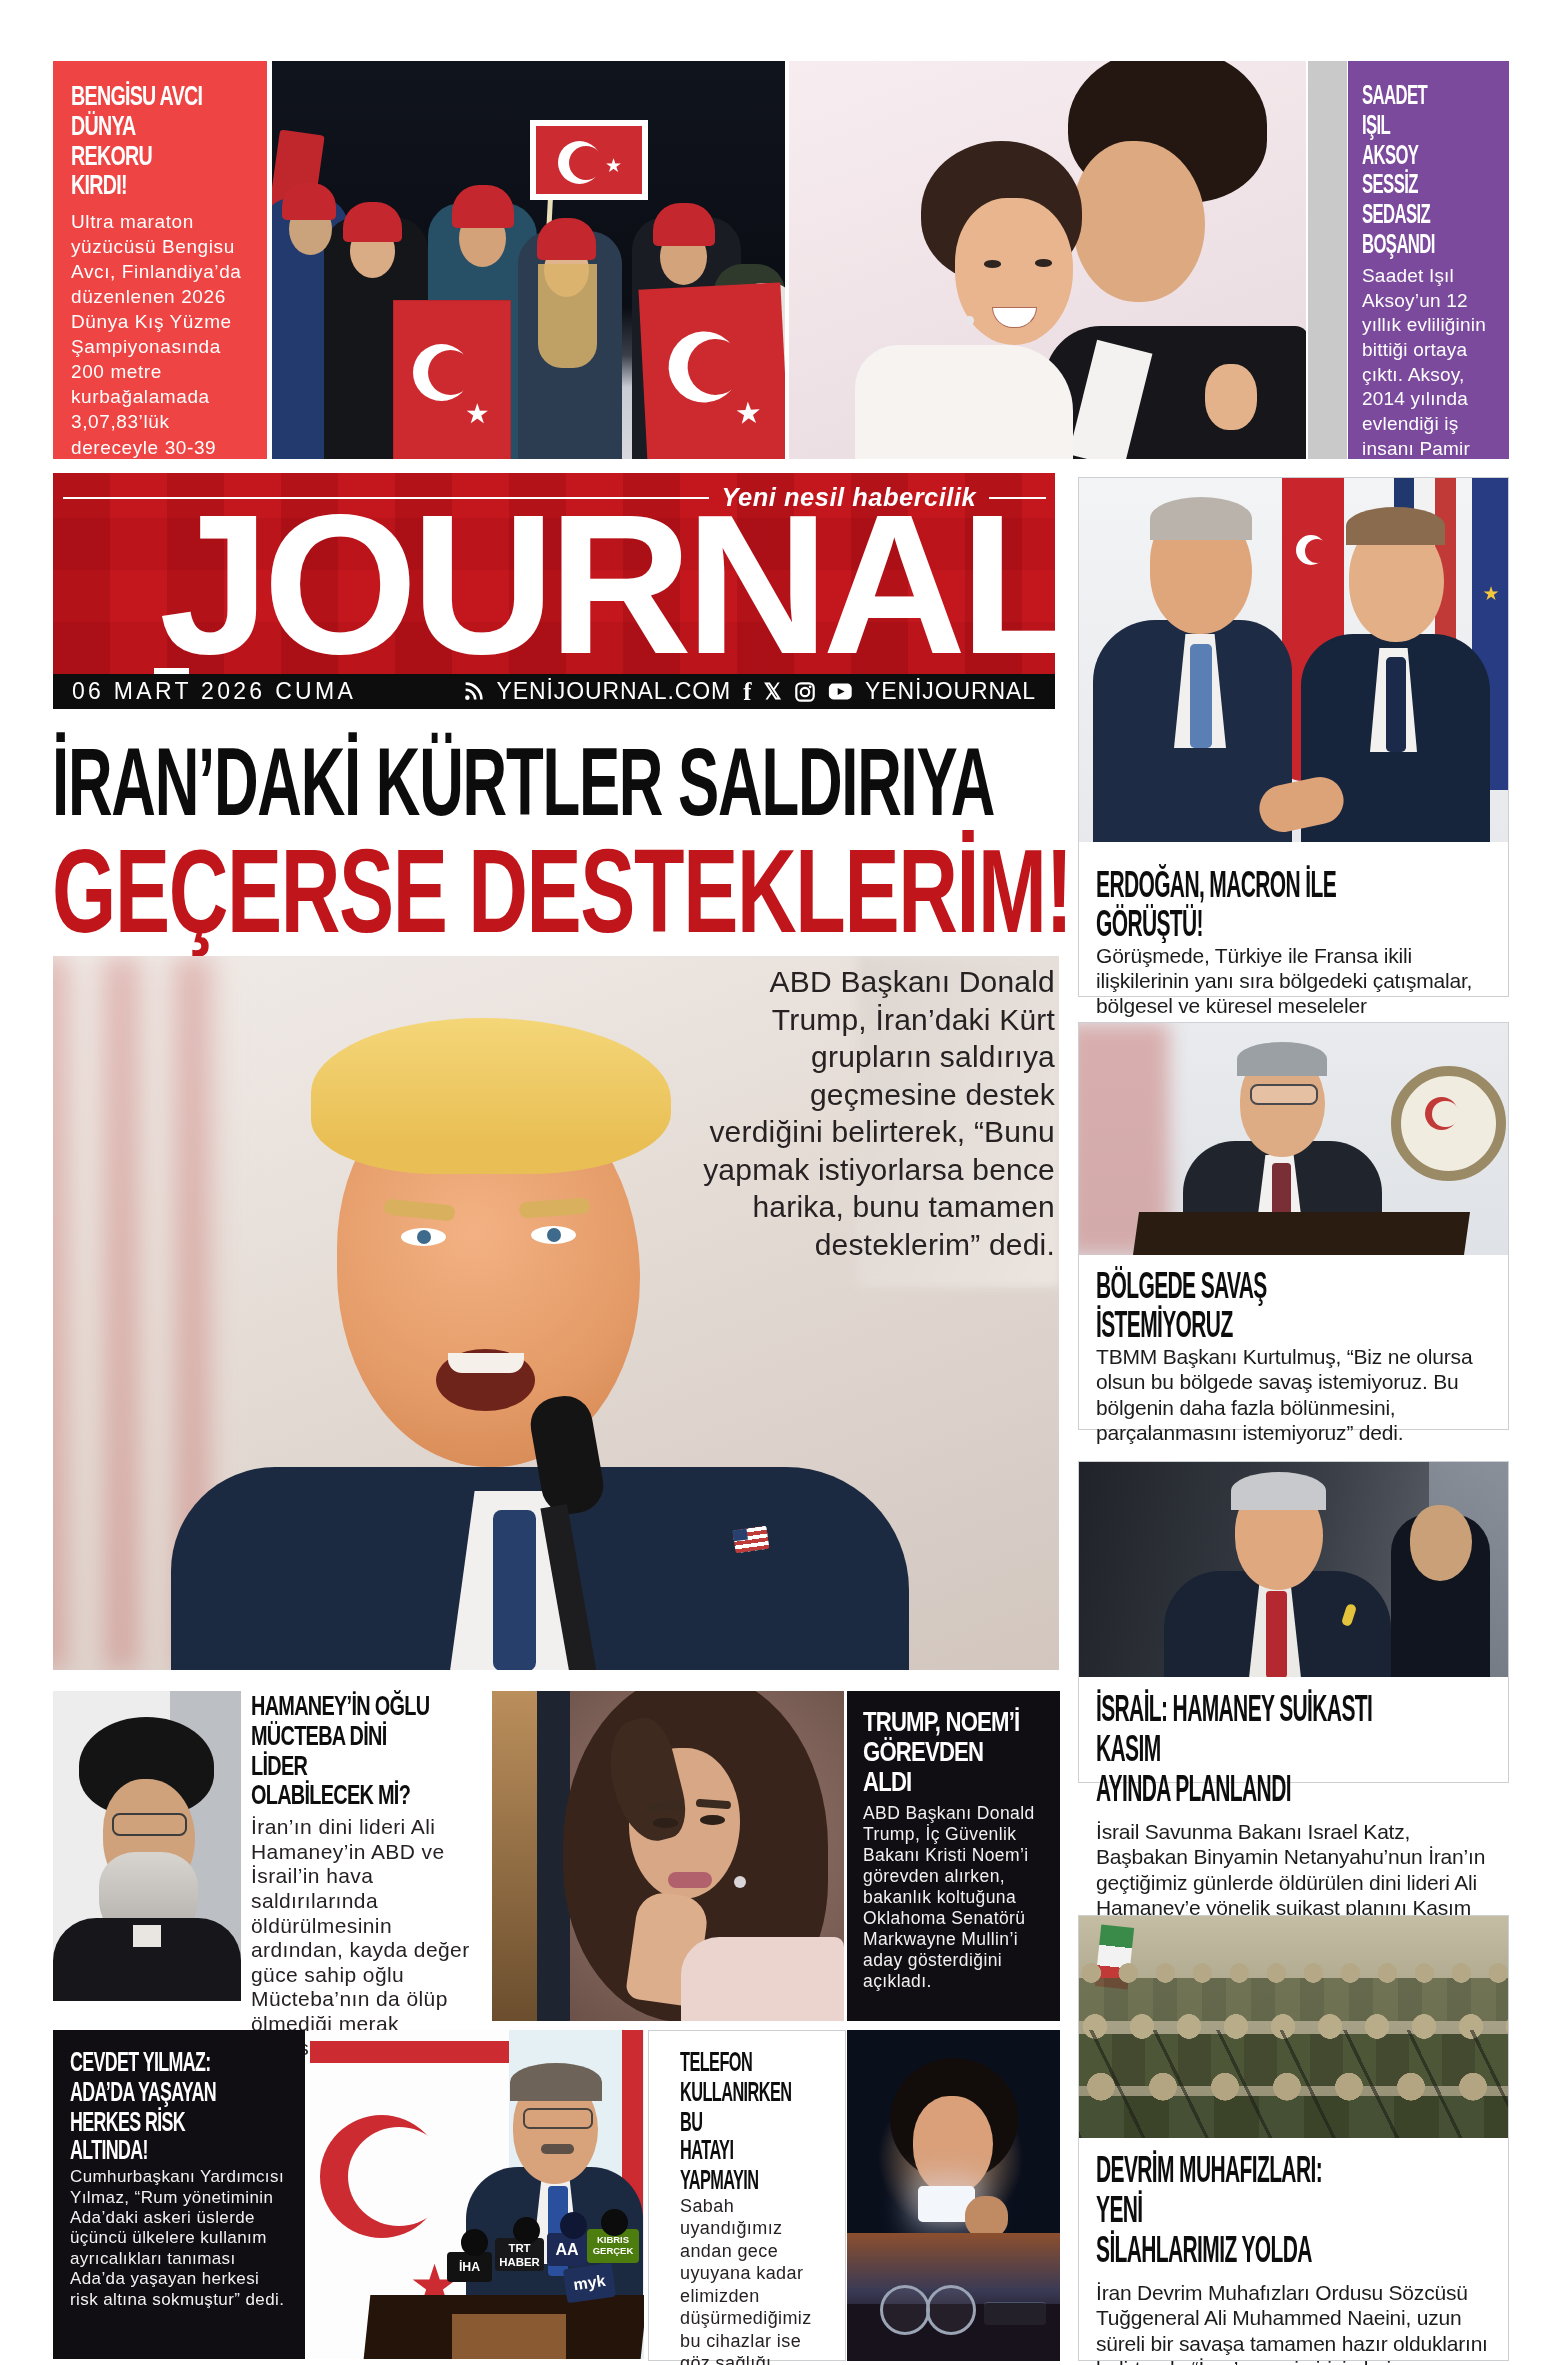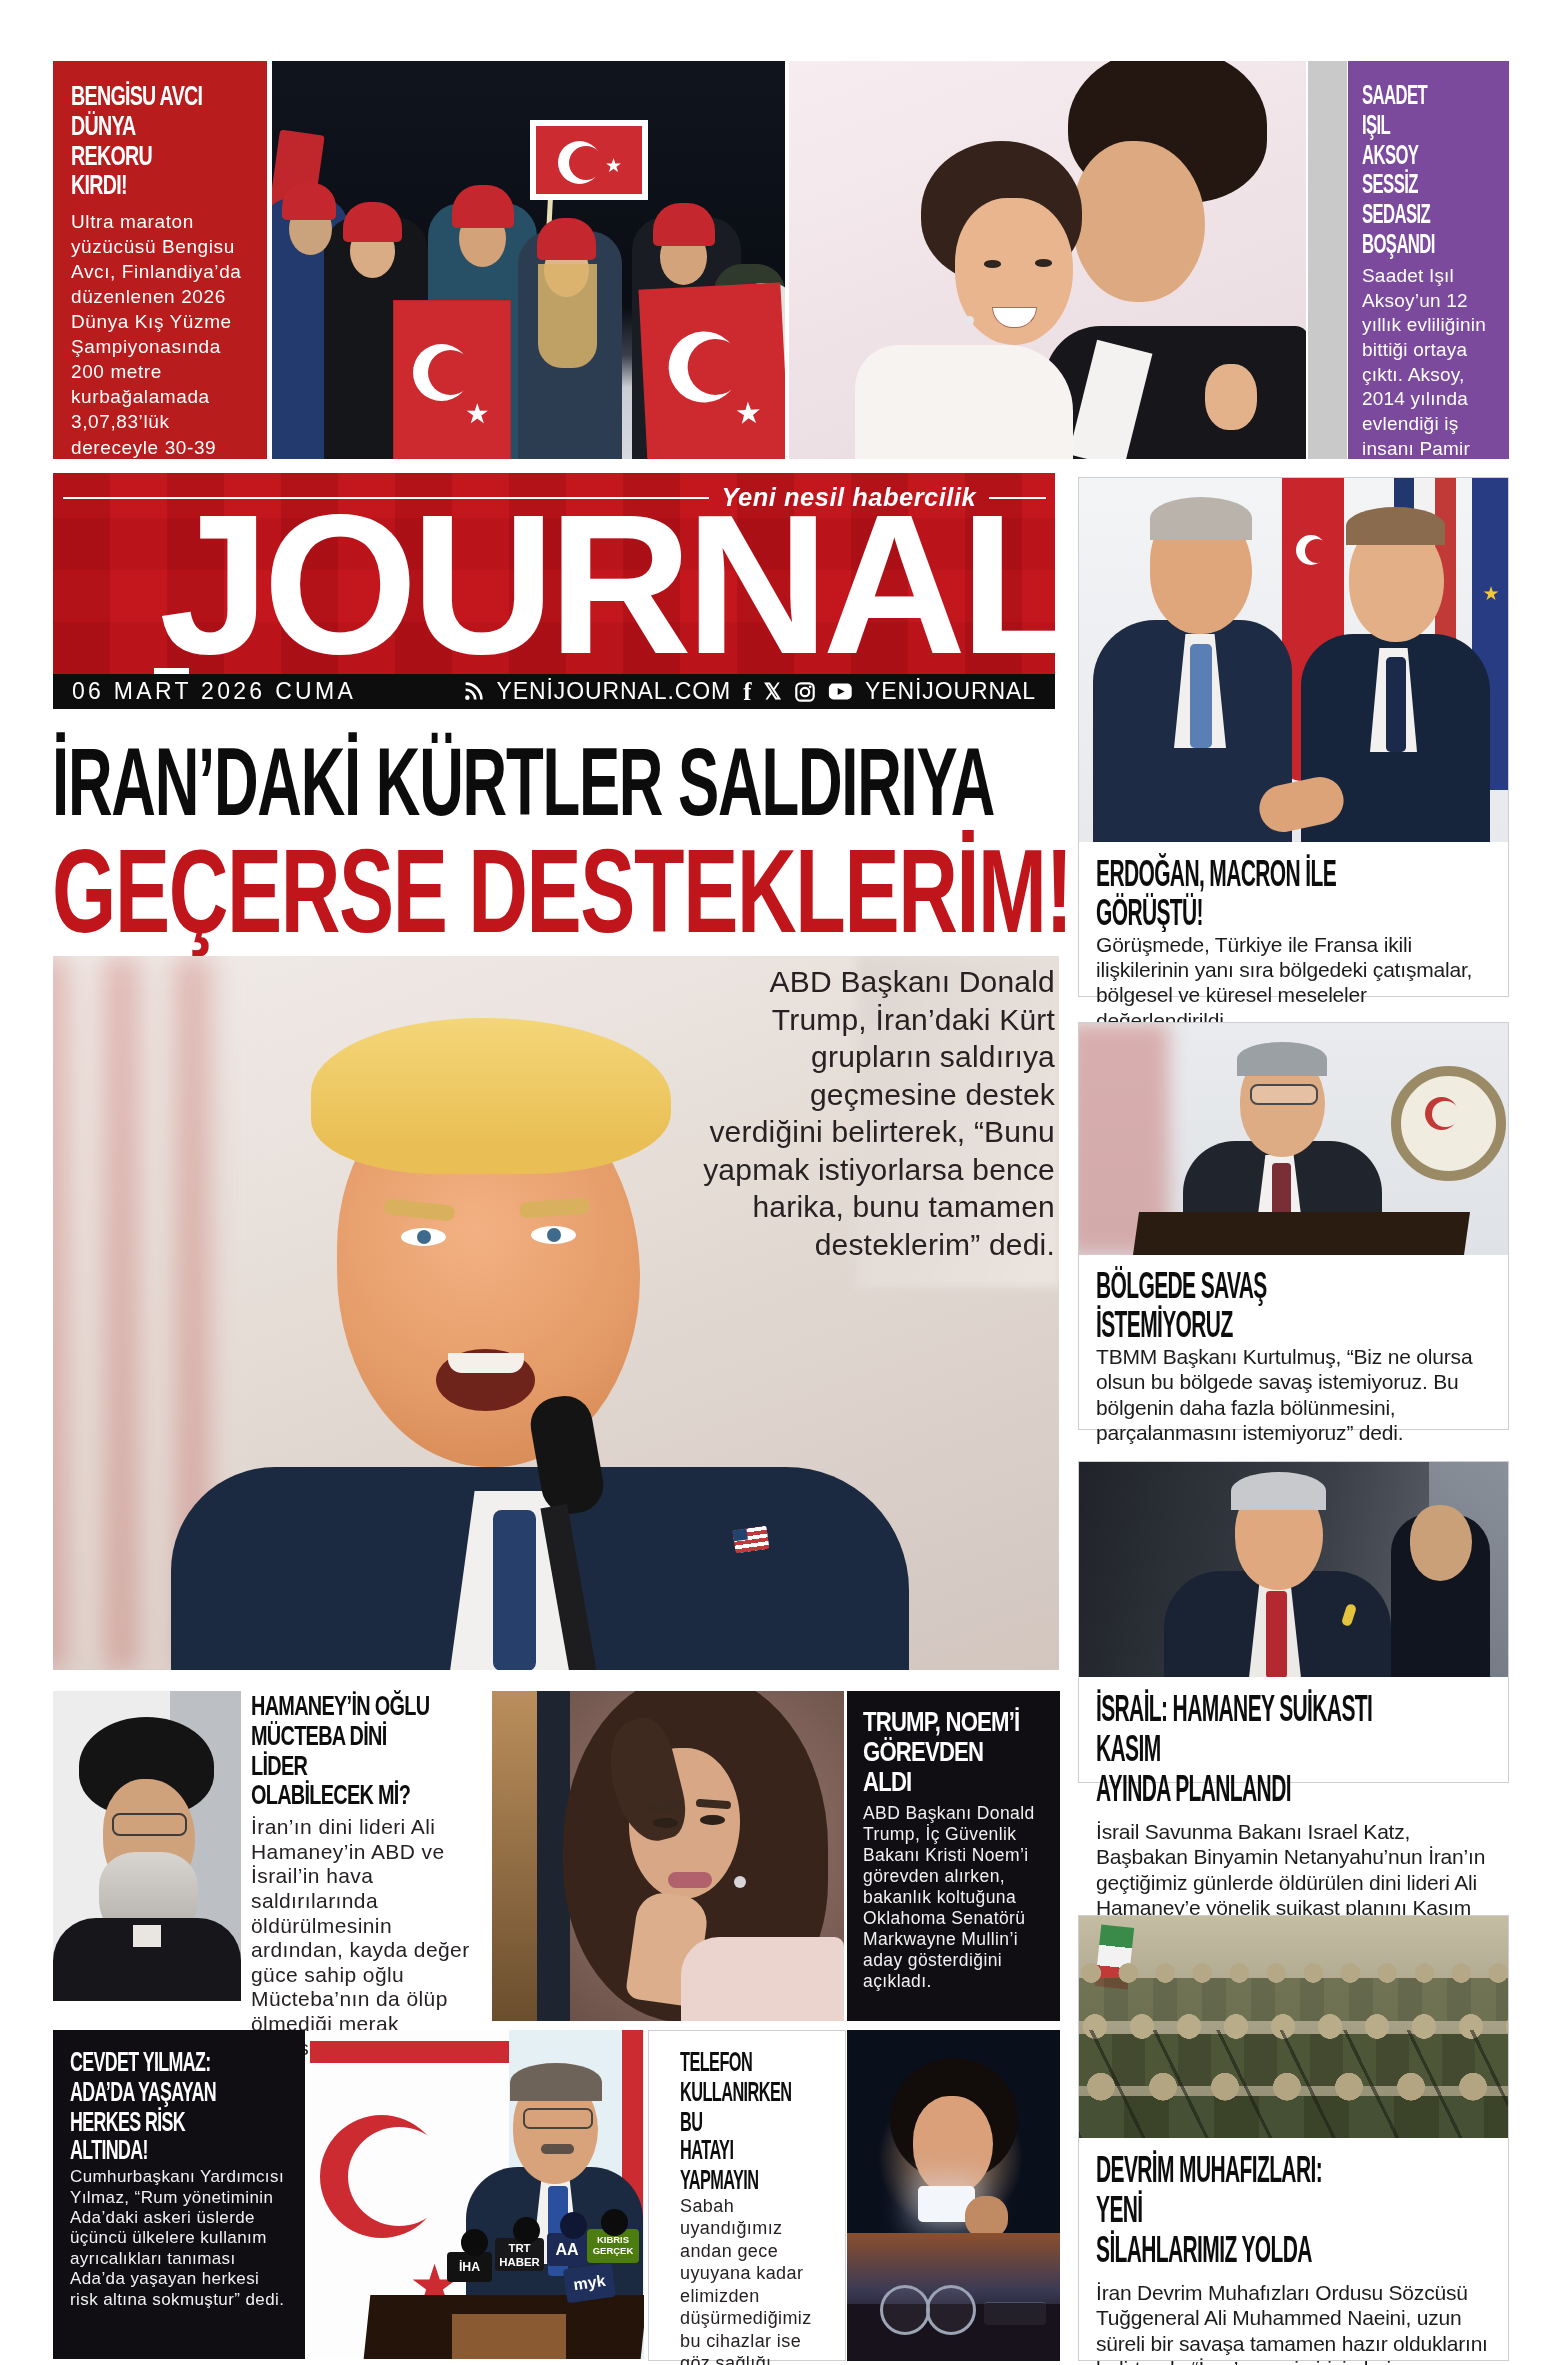--- a/index.html
+++ b/index.html
@@ -14,21 +14,21 @@
   .card{position:absolute;background:#fff;border:1.4px solid #ccd0d3;box-sizing:border-box;}
   .cardtext{position:absolute;left:0;right:0;box-sizing:border-box;}
   .micbox{position:absolute;color:#fff;font-weight:700;text-align:center;border-radius:3.8px;}
   .barline{height:1.9px;background:#fff;}
 </style>
 </head>
 <body>
 
 <div id="paper">
 
-  <div class="abs" style="left:53px;top:61px;width:214px;height:398px;background:#b91c1c;box-sizing:border-box;padding:20px 18px;">
+  <div class="abs" style="left:53px;top:61px;width:214px;height:398px;background:#ef4444;box-sizing:border-box;padding:20px 18px;">
     <div class="cond pre" style="color:#fff;font-size:24.6px;transform:scale(0.80,1.15);">BENGİSU AVCI
 DÜNYA REKORU
 KIRDI!</div>
     <div class="bodytxt" style="color:#fff;font-size:19px;line-height:1.32;letter-spacing:0.6px;margin-top:24.6px;">Ultra maraton yüzücüsü Bengisu Avcı, Finlandiya’da düzenlenen 2026 Dünya Kış Yüzme Şampiyonasında 200 metre kurbağalamada 3,07,83’lük dereceyle 30-39 yaş arasında dünya rekoru kırdı.</div>
   </div>
 
   <div class="photo" style="left:272px;top:61px;width:513px;height:398px;background:linear-gradient(180deg,#10141d 0%,#0a0d14 62%,#3a3f4a 74%,#c9ccd4 82%,#d7d9de 100%);">
     <div class="sh" style="left:0;top:71px;width:45px;height:114px;background:#c0272d;border-radius:3.8px;transform:rotate(8deg);"></div>
     <div class="sh" style="left:272px;top:80px;width:4.7px;height:265px;background:#e8dfb8;transform:rotate(3deg);"></div>
     <div class="sh" style="left:258px;top:59px;width:118px;height:80px;background:#fff;padding:5.7px;box-sizing:border-box;">
@@ -180,21 +180,21 @@
       <div class="sh" style="left:111px;top:166px;width:22px;height:104px;background:#5a7fb5;border-radius:4.7px;"></div>
       <div class="sh" style="left:71px;top:28px;width:102px;height:128px;background:#dfa67c;border-radius:46% 54% 52% 50%;"></div>
       <div class="sh" style="left:71px;top:19px;width:102px;height:43px;background:#b9b3ab;border-radius:50% 50% 0 0;"></div>
       <div class="sh" style="left:222px;top:156px;width:189px;height:208px;background:#16243c;border-radius:52px 57px 0 0;"></div>
       <div class="sh" style="left:291px;top:170px;width:47px;height:104px;background:#f2f1ef;clip-path:polygon(20% 0,80% 0,100% 100%,0 100%);"></div>
       <div class="sh" style="left:307px;top:179px;width:20px;height:95px;background:#1b2a4a;border-radius:4.7px;"></div>
       <div class="sh" style="left:270px;top:43px;width:95px;height:121px;background:#e3af86;border-radius:48% 52% 52% 50%;"></div>
       <div class="sh" style="left:267px;top:29px;width:99px;height:38px;background:#8a6b4e;border-radius:50% 50% 0 0;"></div>
       <div class="sh" style="left:180px;top:303px;width:85px;height:47px;background:#dda378;border-radius:24px;transform:rotate(-12deg);"></div>
     </div>
-    <div class="cardtext" style="top:364px;padding:13px 17px;">
+    <div class="cardtext" style="top:364px;padding:24px 17px;">
       <div class="cond" style="font-size:30px;color:#0d0d0d;transform:scale(0.70,1.2);">ERDOĞAN, MACRON İLE GÖRÜŞTÜ!</div>
       <div class="bodytxt" style="font-size:21px;line-height:1.2;color:#1c1c1c;margin-top:14px;letter-spacing:-0.2px;">Görüşmede, Türkiye ile Fransa ikili ilişkilerinin yanı sıra bölgedeki çatışmalar, bölgesel ve küresel meseleler değerlendirildi.</div>
     </div>
   </div>
 
   <div class="card" style="left:1078px;top:1022px;width:431px;height:408px;">
     <div class="photo" style="left:0;top:0;width:429px;height:232px;background:linear-gradient(180deg,#e9ebee 0%,#dfe2e6 100%);">
       <div class="sh" style="left:-14px;top:0;width:104px;height:232px;background:#c8736f;opacity:.5;filter:blur(9.5px);"></div>
       <div class="sh" style="left:312px;top:43px;width:95px;height:95px;border-radius:50%;border:10.4px solid #9b8a66;background:#f0ece0;">
         <div class="sh" style="left:24px;top:21px;width:33px;height:33px;border-radius:50%;background:#c23a38;"></div>

